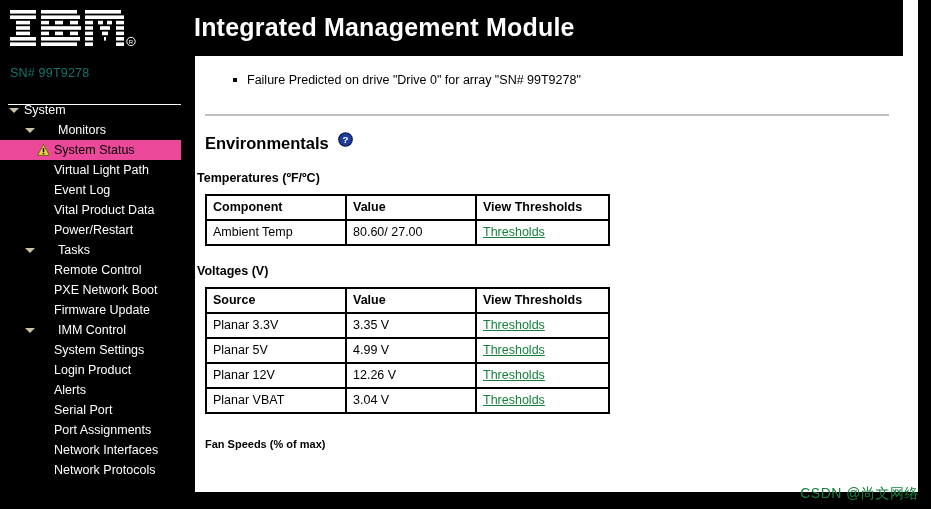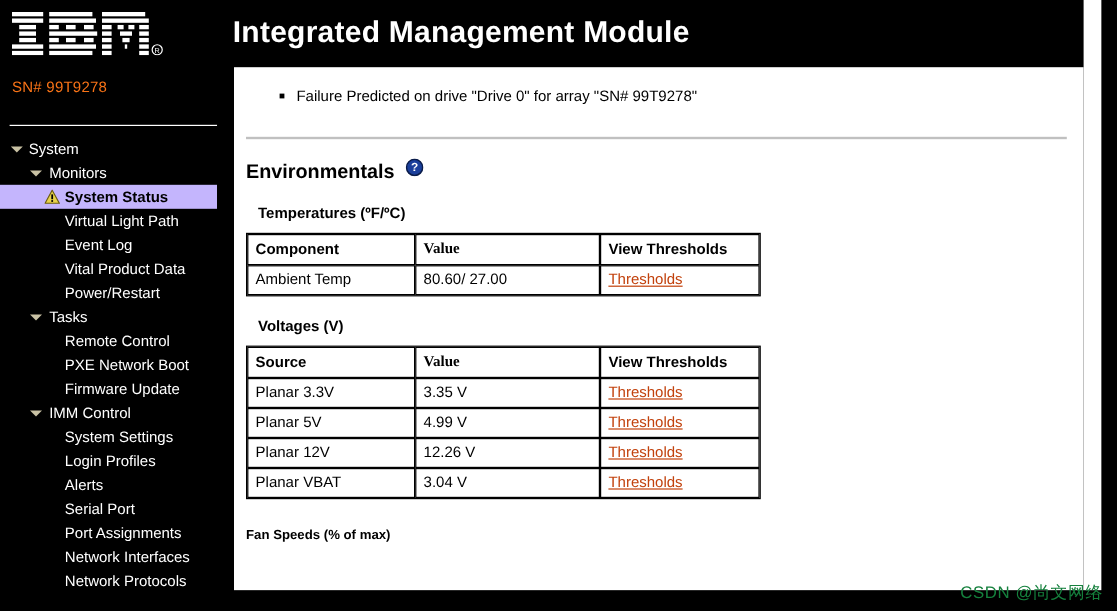--- a/index.html
+++ b/index.html
@@ -31,34 +31,34 @@
     left: 10px; top: 10px;
     width: 160px; height: 40px;
   }
   .ibm-logo {
     display: block;
   }
   #sn-text {
     position: absolute;
     left: 10px; top: 66px;
     font-size: 12.5px;
-    color: #f97316;
+    color: #0f766e;
     letter-spacing: 0.2px;
     white-space: nowrap;
   }
   #sidebar-rule {
     position: absolute;
     left: 8px; top: 104px;
     width: 180px; height: 1px;
     background: #ffffff;
   }
 
   #nav-tree {
     position: absolute;
-    left: 0; top: 114px;
+    left: 0; top: 100px;
     width: 181px;
   }
   .tree-node {
     position: relative;
     height: 20px;
     line-height: 20px;
     white-space: nowrap;
     font-size: 12.5px;
     color: #ffffff;
   }
@@ -69,28 +69,28 @@
     border-left: 5px solid transparent;
     border-right: 5px solid transparent;
     border-top: 5px solid #c9c2a4;
   }
   .tree-node .node-label {
     display: inline-block;
   }
   
   .d0 { padding-left: 24px; }
   .d0 .caret { left: 9px; }
-  .d1 { padding-left: 41px; }
+  .d1 { padding-left: 58px; }
   .d1 .caret { left: 25px; }
   .d2 { padding-left: 54px; }
 
   .tree-node.selected {
-    background: #c4b5fd;
-    color: #000000;
-    font-weight: bold;
+    background: #ec4899;
+    color: #000000;
+    font-weight: normal;
     width: 181px;
   }
   .tree-node.selected .node-label { color: #000000; }
 
   .warn-icon {
     position: absolute;
     left: 37px; top: 4px;
     width: 13px; height: 12px;
   }
 
@@ -180,21 +180,21 @@
     gap: 9px;
   }
   .help-icon {
     position: relative;
     top: -6px;
     width: 15px; height: 15px;
     flex: 0 0 auto;
   }
 
   .section-label {
-    margin: 18px 0 0 20px;
+    margin: 18px 0 0 2px;
     font-size: 12.5px;
     font-weight: bold;
     color: #000000;
   }
 
   table.env-table {
     margin: 9px 0 0 10px;
     border-collapse: separate;
     border-spacing: 0;
     border: 1px solid #000000;
@@ -205,24 +205,24 @@
     font-size: 12.5px;
     color: #000000;
     text-align: left;
     padding: 4px 6px 5px 6px;
     font-weight: normal;
     white-space: nowrap;
     margin-left: 20px;
   }
   table.env-table th { font-weight: bold; }
   .col-a { width: 140px; }
-  .col-b { width: 154px; font-family: Liberation Serif, serif; }
+  .col-b { width: 130px; }
   .col-c { width: 133px; }
   a.thresholds-link {
-    color: #c2410c;
+    color: #15803d;
     text-decoration: underline;
     font-size: 12.5px;
   }
 
   #fan-label {
     margin: 24px 0 0 10px;
     font-size: 11px;
     font-weight: bold;
     color: #000000;
   }
@@ -308,21 +308,21 @@
         <div class="tree-node d2"><span class="node-label">Virtual Light Path</span></div>
         <div class="tree-node d2"><span class="node-label">Event Log</span></div>
         <div class="tree-node d2"><span class="node-label">Vital Product Data</span></div>
         <div class="tree-node d2"><span class="node-label">Power/Restart</span></div>
         <div class="tree-node d1"><span class="caret"></span><span class="node-label">Tasks</span></div>
         <div class="tree-node d2"><span class="node-label">Remote Control</span></div>
         <div class="tree-node d2"><span class="node-label">PXE Network Boot</span></div>
         <div class="tree-node d2"><span class="node-label">Firmware Update</span></div>
         <div class="tree-node d1"><span class="caret"></span><span class="node-label">IMM Control</span></div>
         <div class="tree-node d2"><span class="node-label">System Settings</span></div>
-        <div class="tree-node d2"><span class="node-label">Login Profiles</span></div>
+        <div class="tree-node d2"><span class="node-label">Login Product</span></div>
         <div class="tree-node d2"><span class="node-label">Alerts</span></div>
         <div class="tree-node d2"><span class="node-label">Serial Port</span></div>
         <div class="tree-node d2"><span class="node-label">Port Assignments</span></div>
         <div class="tree-node d2"><span class="node-label">Network Interfaces</span></div>
         <div class="tree-node d2"><span class="node-label">Network Protocols</span></div>
       </div>
   </div>
 
   <div id="header-bar">
     <div id="header-title">Integrated Management Module</div>

